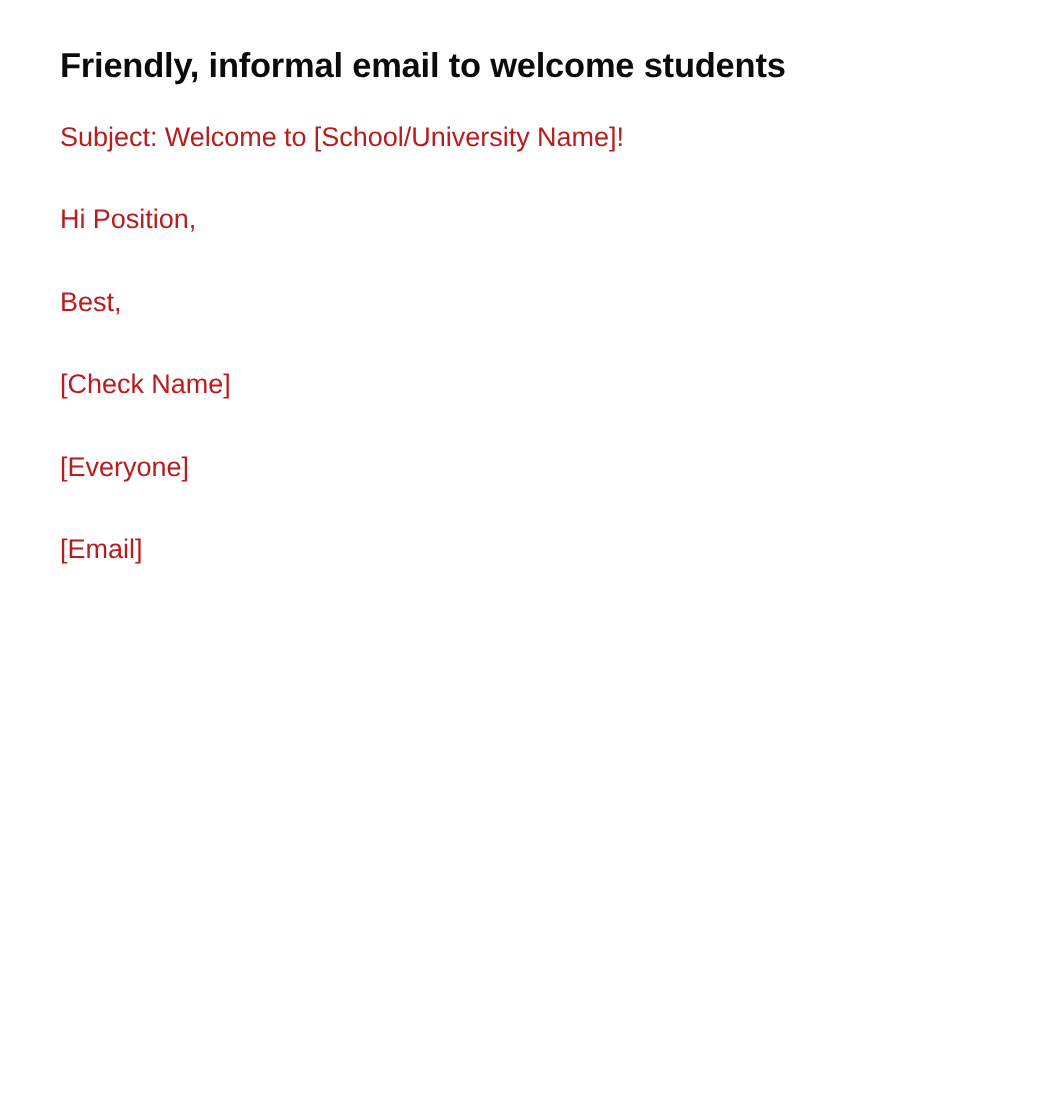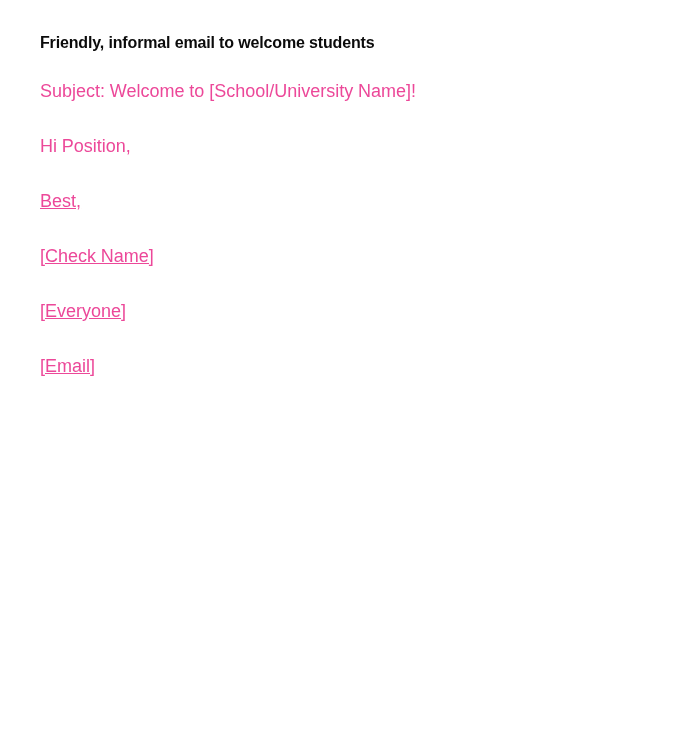--- a/index.html
+++ b/index.html
@@ -16,43 +16,42 @@
     overflow: hidden;
   }
   .doc {
     box-sizing: border-box;
     width: 700px;
     height: 731px;
     padding: 18px 62px 0 40px;
     background: #ffffff;
   }
   .doc-title {
-    font-size: 16px;
+    font-size: 23px;
     font-weight: 700;
     line-height: 30px;
     letter-spacing: -0.15px;
     margin: 10px 0 16px 0;
     color: #0b0b0b;
     white-space: nowrap;
   }
   .para {
     font-size: 18px;
     line-height: 35px;
     font-weight: 400;
     margin: 0 0 20px 0;
-    color: #ec4899;
+    color: #b91c1c;
     max-width: 592px;
     word-spacing: -0.2px;
   }
   .para:last-child {
     margin-bottom: 0;
   }
   .para.signature-line {
     margin-bottom: 20px;
-    text-decoration: underline;
   }
 </style>
 </head>
 <body>
 
 <div class="doc">
 
   <h1 class="doc-title">Friendly, informal email to welcome students</h1>
 
   <p class="para">Subject: Welcome to [School/University Name]!</p>

